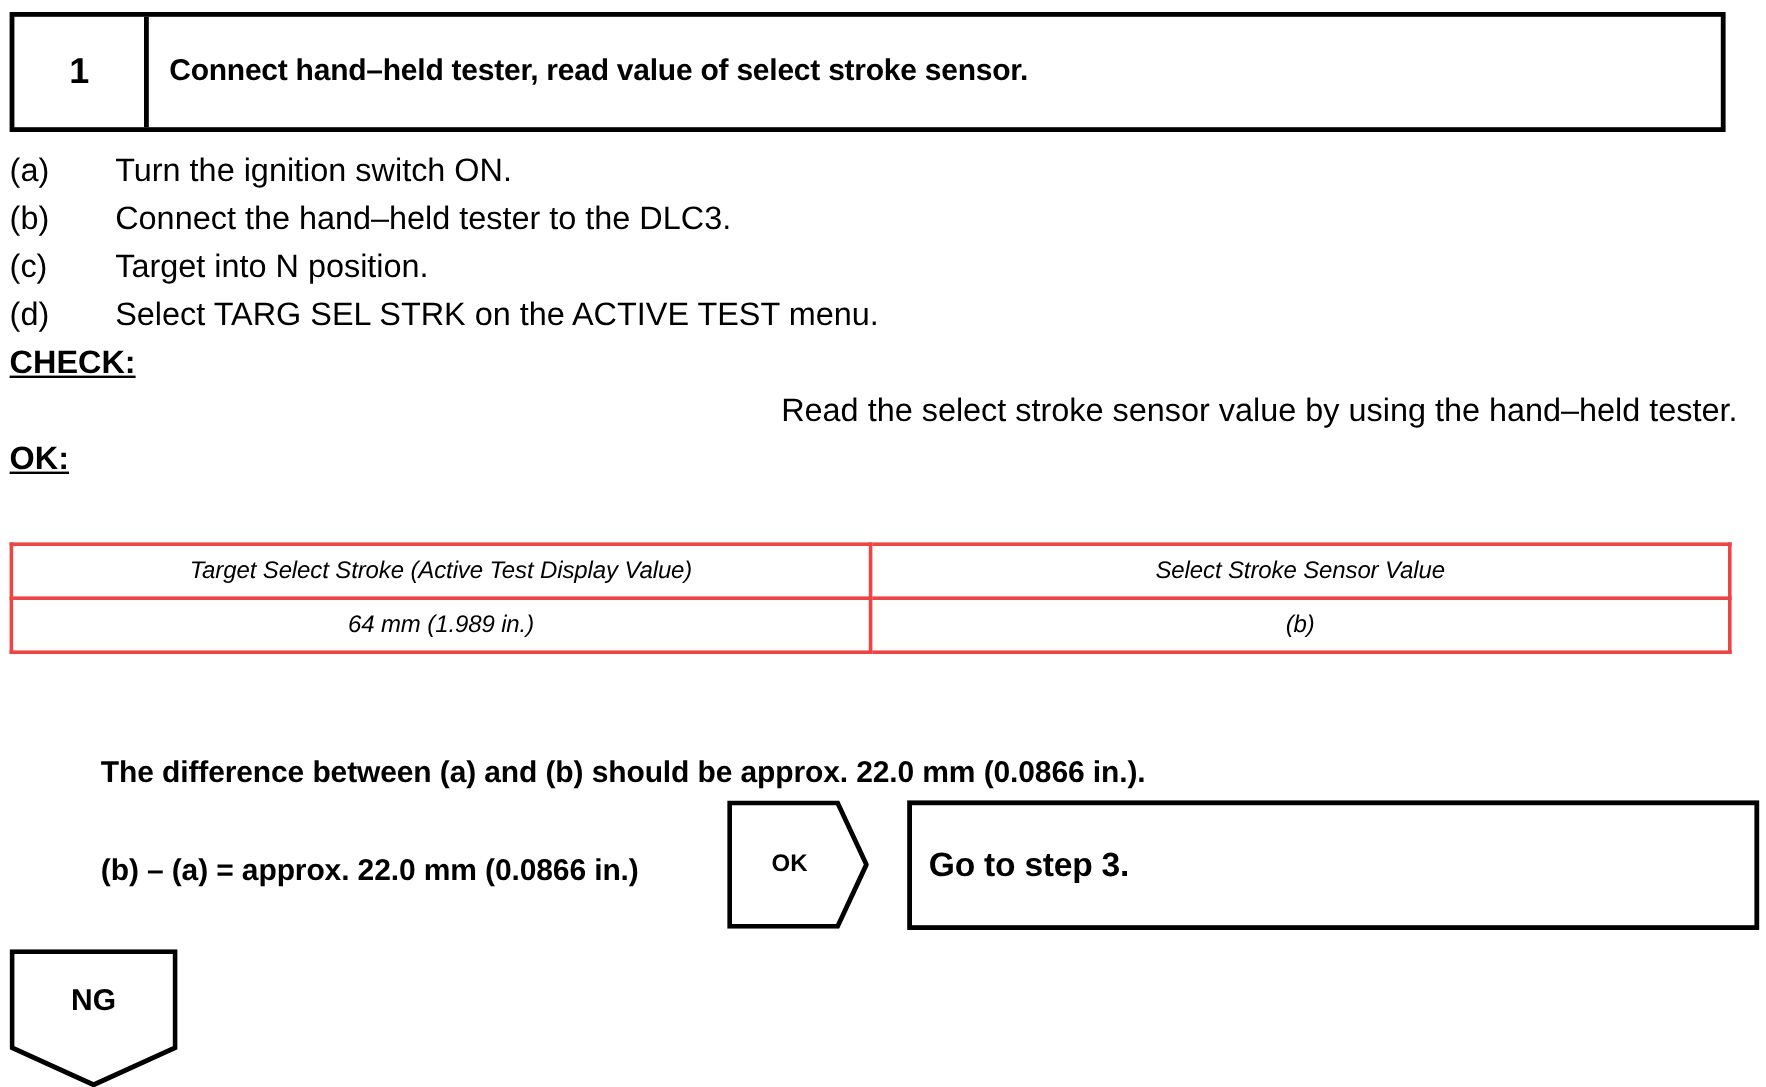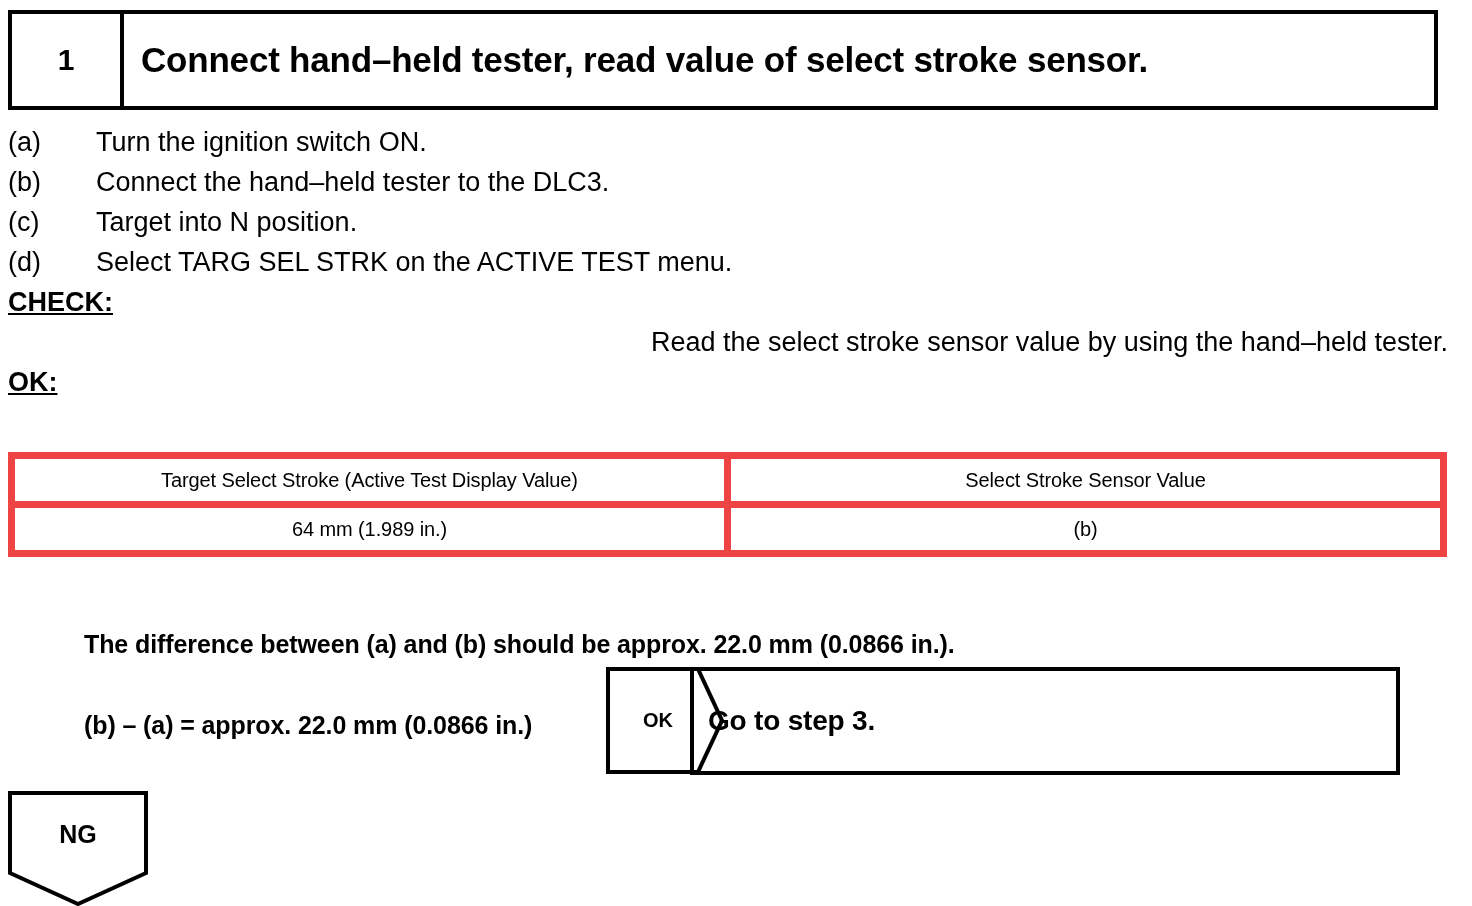--- a/index.html
+++ b/index.html
@@ -44,21 +44,21 @@
     line-height: 1;
   }
   .step-title-cell {
     flex: 1;
     display: flex;
     align-items: center;
     padding-left: 17px;
     box-sizing: border-box;
   }
   .step-title {
-    font-size: 35px;
+    font-size: 25px;
     font-weight: bold;
     letter-spacing: -0.2px;
     line-height: 1.1;
   }
 
   
   .body-block {
     position: absolute;
     left: 8px;
     top: 122px;
@@ -98,27 +98,28 @@
   
   .spec-table {
     position: absolute;
     left: 8px;
     top: 452px;
     width: 1432px;
     border-collapse: collapse;
     table-layout: fixed;
   }
   .spec-table td {
-    border: 7px solid #ef4444;
+    border: 3px solid #ef4444;
     height: 42px;
     text-align: center;
     vertical-align: middle;
     font-size: 20px;
     padding: 0 4px;
     letter-spacing: -0.1px;
+    font-style: italic;
   }
   .spec-table col.c1 { width: 716px; }
   .spec-table col.c2 { width: 716px; }
 
   
   .diff-note {
     position: absolute;
     left: 84px;
     top: 584px;
     width: 1200px;
@@ -152,21 +153,21 @@
     height: 107px;
     display: flex;
     align-items: center;
     justify-content: center;
     font-size: 20px;
     font-weight: bold;
     pointer-events: none;
   }
   .goto-box {
     position: absolute;
-    left: 690px;
+    left: 756px;
     top: 667px;
     width: 710px;
     height: 108px;
     border: 4px solid #000;
     box-sizing: border-box;
     display: flex;
     align-items: center;
     padding-left: 14px;
   }
   .goto-text {

